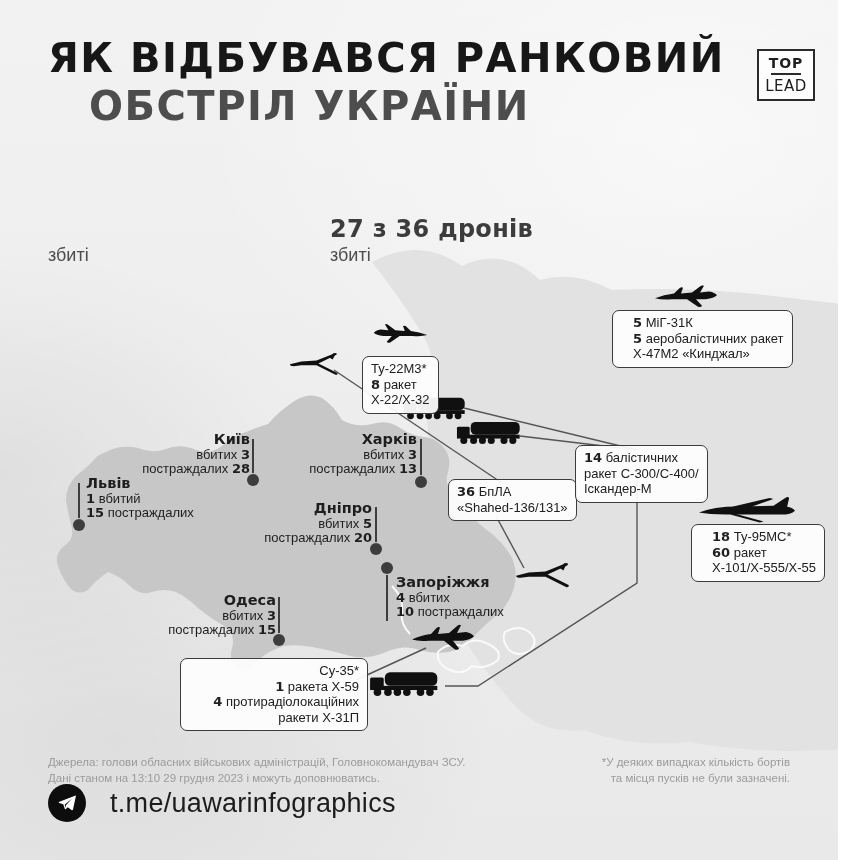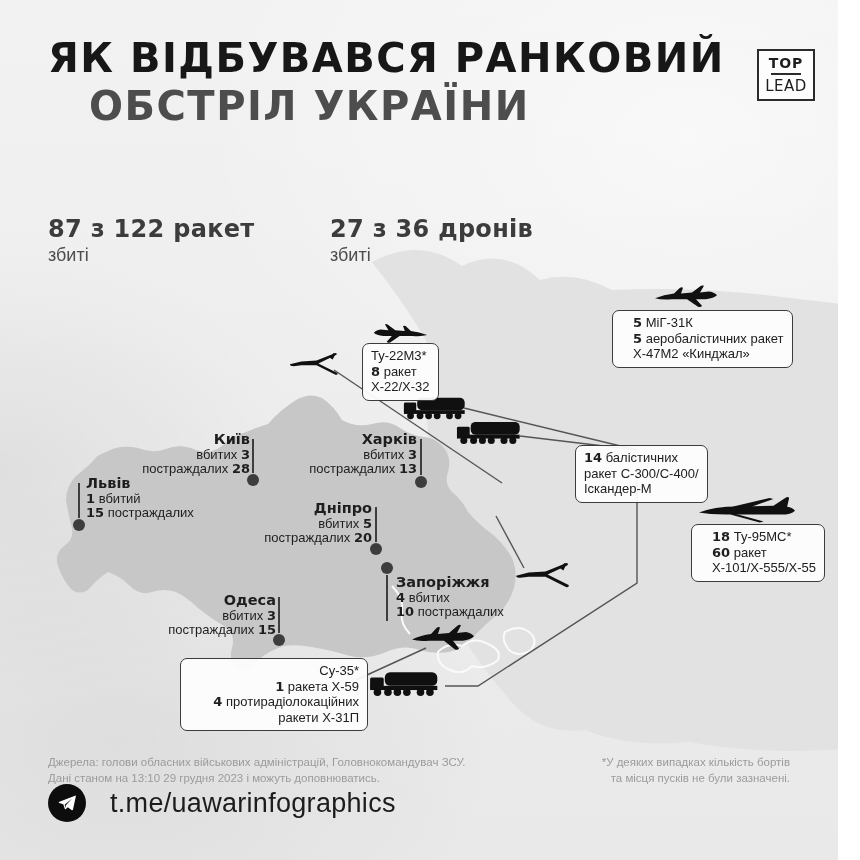--- a/index.html
+++ b/index.html
@@ -141,21 +141,20 @@
   <div class="abs title">
     <div class="l1">ЯК ВІДБУВАВСЯ РАНКОВИЙ</div>
     <div class="l2">ОБСТРІЛ УКРАЇНИ</div>
   </div>
   <div class="abs logo">
     <div class="t">TOP</div>
     <div class="bar"></div>
     <div class="l">LEAD</div>
   </div>
 
-  <div class="abs stat-value stat-m-v">87 з 122 ракет</div>
   <div class="abs stat-label stat-m-l">збиті</div>
   <div class="abs stat-value stat-d-v">27 з 36 дронів</div>
   <div class="abs stat-label stat-d-l">збиті</div>
 
   <div class="abs city al-r" style="left:110px;top:432px;width:140px;">
     <div class="nm">Київ</div>
     <div class="row"><span>вбитих </span><b>3</b><span></span></div>
     <div class="row"><span>постраждалих </span><b>28</b><span></span></div>
   </div>
   <div class="abs city al-r" style="left:285px;top:432px;width:132px;">
@@ -177,29 +176,33 @@
     <div class="nm">Запоріжжя</div>
     <div class="row"><span></span><b>4</b><span> вбитих</span></div>
     <div class="row"><span></span><b>10</b><span> постраждалих</span></div>
   </div>
   <div class="abs city al-r" style="left:140px;top:593px;width:136px;">
     <div class="nm">Одеса</div>
     <div class="row"><span>вбитих </span><b>3</b><span></span></div>
     <div class="row"><span>постраждалих </span><b>15</b><span></span></div>
   </div>
 
-  <div class="abs callout" style="left:362px;top:343px;">
+  <div class="abs callout" style="left:362px;top:356px;">
     <div class="ln"><b></b><span>Ту-22М3*</span></div>
     <div class="ln"><b>8</b><span> ракет</span></div>
     <div class="ln"><b></b><span>Х-22/Х-32</span></div>
   </div>
   <div class="abs callout" style="left:612px;top:310px;padding-left:20px;">
     <div class="ln"><b>5</b><span> МіГ-31К</span></div>
     <div class="ln"><b>5</b><span> аеробалістичних ракет</span></div>
     <div class="ln"><b></b><span>Х-47М2 «Кинджал»</span></div>
+  </div>
+  <div class="abs callout" style="left:448px;top:479px;">
+    <div class="ln"><b>36</b><span> БпЛА</span></div>
+    <div class="ln"><b></b><span>«Shahed-136/131»</span></div>
   </div>
   <div class="abs callout" style="left:575px;top:445px;">
     <div class="ln"><b>14</b><span> балістичних</span></div>
     <div class="ln"><b></b><span>ракет С-300/С-400/</span></div>
     <div class="ln"><b></b><span>Іскандер-М</span></div>
   </div>
   <div class="abs callout" style="left:691px;top:524px;padding-left:20px;">
     <div class="ln"><b>18</b><span> Ту-95МС*</span></div>
     <div class="ln"><b>60</b><span> ракет</span></div>
     <div class="ln"><b></b><span>Х-101/Х-555/Х-55</span></div>

